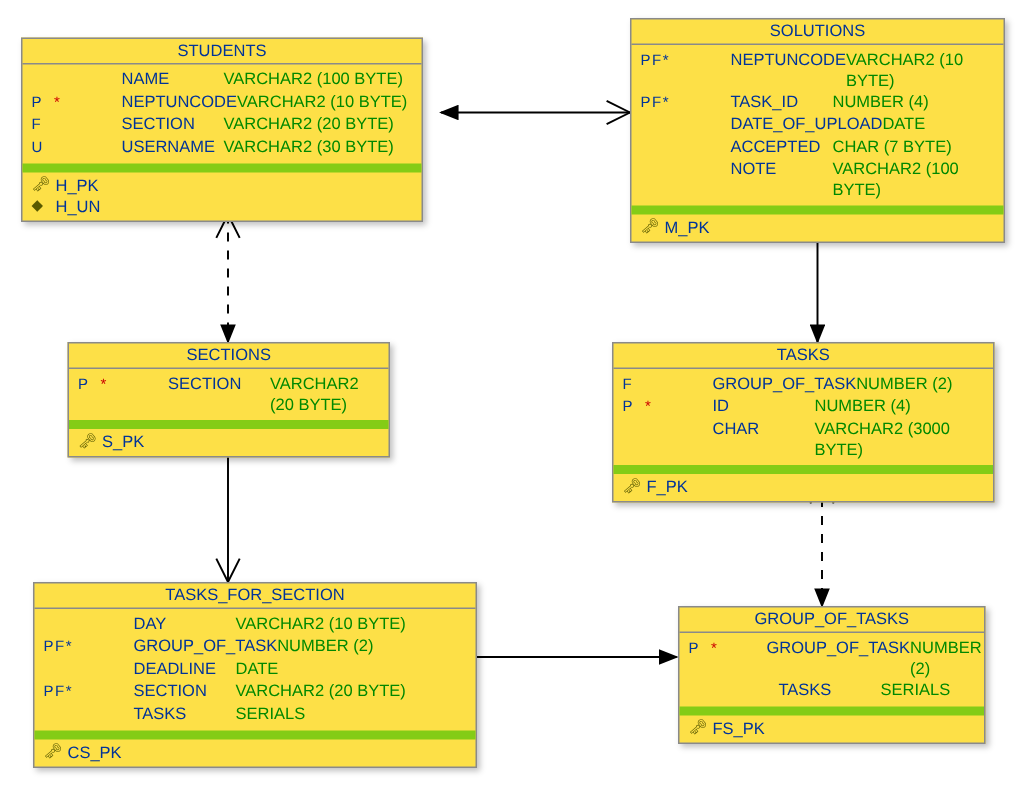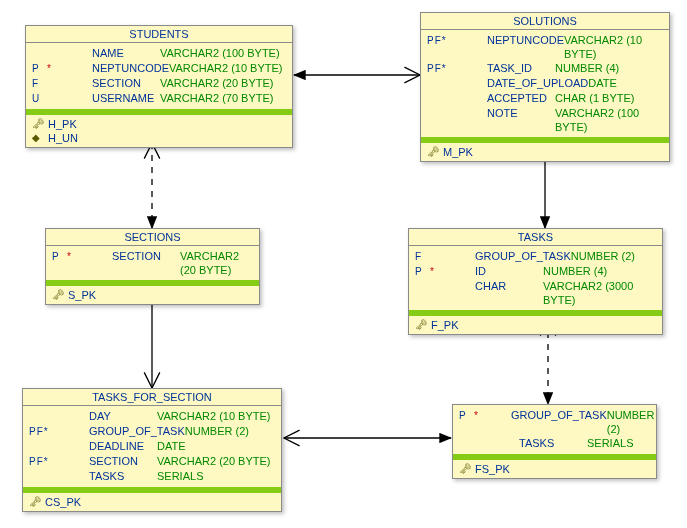--- a/index.html
+++ b/index.html
@@ -7,21 +7,21 @@
     margin: 0;
     background: #fff;
     font-family: Arial, Helvetica, sans-serif;
     font-size: 11px;
     width: 687px;
     height: 528px;
     position: relative;
   }
   .entity {
     position: absolute;
-    background: #fef9c3;
+    background: #fde047;
     border: 1px solid #8a8a8a;
     box-shadow: 2px 2px 4px rgba(0,0,0,0.25);
   }
   .entity-title {
     text-align: center;
     color: #003399;
     font-weight: normal;
     padding: 2px 0;
     border-bottom: 1px solid #8a8a8a;
   }
@@ -95,42 +95,42 @@
 
   <line x1="152" y1="143" x2="152" y2="228" stroke="#000" stroke-width="1.3" stroke-dasharray="6,6" marker-end="url(#arrow)" marker-start="url(#crow)"></line>
 
   <line x1="152" y1="388" x2="152" y2="292" stroke="#000" stroke-width="1.3" marker-end="url(#arrow)" marker-start="url(#crow)"></line>
 
   <line x1="284" y1="438" x2="451" y2="438" stroke="#000" stroke-width="1.3" marker-end="url(#arrow)" marker-start="url(#crow)"></line>
 
   <line x1="548" y1="320" x2="548" y2="404" stroke="#000" stroke-width="1.3" stroke-dasharray="6,6" marker-end="url(#arrow)" marker-start="url(#crow)"></line>
 </svg>
 
-<div class="entity" style="left:25px; top:25px; width:268px;">
+<div class="entity" style="left:14px; top:25px; width:268px;">
   <div class="entity-title">STUDENTS</div>
   <div class="entity-body">
       <div class="row">
         <span class="flags">    </span>
         <span class="col-name">NAME</span>
         <span class="col-type">VARCHAR2 (100 BYTE)</span>
       </div>
       <div class="row">
         <span class="flags">P  <span class="red">*</span></span>
         <span class="col-name">NEPTUNCODE</span>
         <span class="col-type">VARCHAR2 (10 BYTE)</span>
       </div>
       <div class="row">
         <span class="flags">F   </span>
         <span class="col-name">SECTION</span>
         <span class="col-type">VARCHAR2 (20 BYTE)</span>
       </div>
       <div class="row">
         <span class="flags">U   </span>
         <span class="col-name">USERNAME</span>
-        <span class="col-type">VARCHAR2 (70 BYTE)</span>
+        <span class="col-type">VARCHAR2 (30 BYTE)</span>
       </div>
     </div>
   <div class="entity-footer">
       <div class="key-row">
         <span class="key-icon">🗝</span>
         <span class="key-name">H_PK</span>
       </div>
       <div class="key-row">
         <span class="key-icon">◆</span>
         <span class="key-name">H_UN</span>
@@ -152,21 +152,21 @@
         <span class="col-type">NUMBER (4)</span>
       </div>
       <div class="row">
         <span class="flags">   </span>
         <span class="col-name">DATE_OF_UPLOAD</span>
         <span class="col-type">DATE</span>
       </div>
       <div class="row">
         <span class="flags">   </span>
         <span class="col-name">ACCEPTED</span>
-        <span class="col-type">CHAR (1 BYTE)</span>
+        <span class="col-type">CHAR (7 BYTE)</span>
       </div>
       <div class="row">
         <span class="flags">   </span>
         <span class="col-name">NOTE</span>
         <span class="col-type">VARCHAR2 (100 BYTE)</span>
       </div>
     </div>
   <div class="entity-footer">
       <div class="key-row">
         <span class="key-icon">🗝</span>
@@ -212,21 +212,21 @@
       </div>
     </div>
   <div class="entity-footer">
       <div class="key-row">
         <span class="key-icon">🗝</span>
         <span class="key-name">F_PK</span>
       </div>
     </div>
 </div>
 
-<div class="entity" style="left:22px; top:388px; width:260px;">
+<div class="entity" style="left:22px; top:388px; width:296px;">
   <div class="entity-title">TASKS_FOR_SECTION</div>
   <div class="entity-body">
       <div class="row">
         <span class="flags">    </span>
         <span class="col-name">DAY</span>
         <span class="col-type">VARCHAR2 (10 BYTE)</span>
       </div>
       <div class="row">
         <span class="flags">PF*</span>
         <span class="col-name">GROUP_OF_TASK</span>
@@ -250,20 +250,21 @@
     </div>
   <div class="entity-footer">
       <div class="key-row">
         <span class="key-icon">🗝</span>
         <span class="key-name">CS_PK</span>
       </div>
     </div>
 </div>
 
 <div class="entity" style="left:452px; top:404px; width:205px;">
+  <div class="entity-title">GROUP_OF_TASKS</div>
   <div class="entity-body">
       <div class="row">
         <span class="flags">P  <span class="red">*</span></span>
         <span class="col-name">GROUP_OF_TASK</span>
         <span class="col-type">NUMBER (2)</span>
       </div>
       <div class="row">
         <span class="flags">    </span>
         <span class="col-name">TASKS</span>
         <span class="col-type">SERIALS</span>

